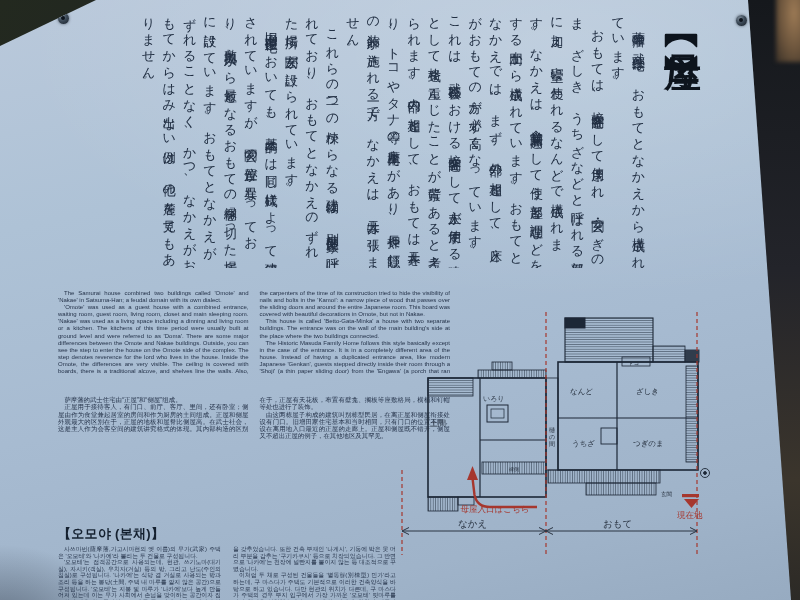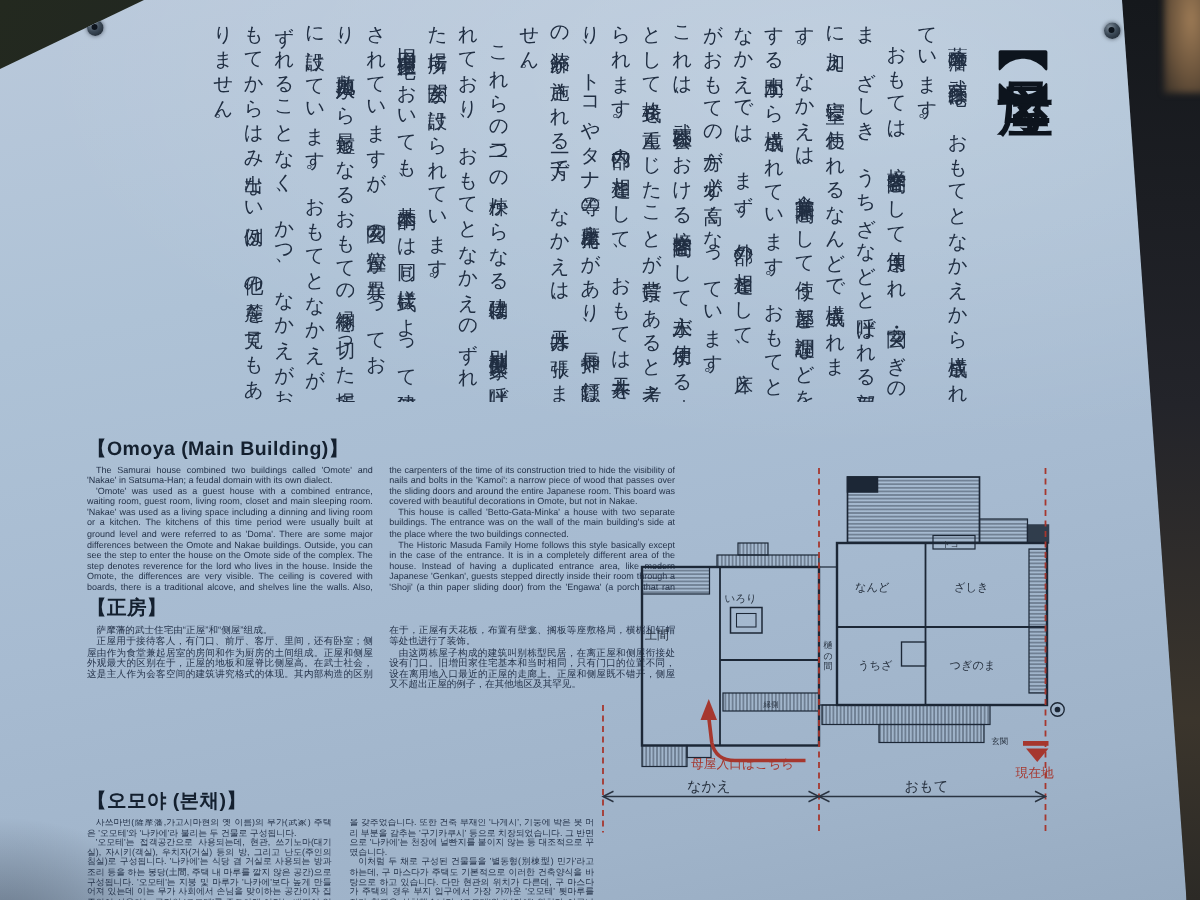--- a/index.html
+++ b/index.html
@@ -69,31 +69,29 @@
     <div class="title-box">【母屋】</div>
 
     <div class="jp-body">
       <p>薩摩藩の武家住宅は、おもてとなかえから構成されています。</p>
       <p>おもては、接客空間として使用され、玄関・つぎのま、ざしき、うちざなどと呼ばれる部屋に加え、寝室に使われるなんどで構成されます。なかえは、食堂兼居間として使う部屋と調理などをする土間から構成されています。おもてとなかえでは、まず、外部の相違として、床と棟がおもての方が必ず高くなっています。これは、武家社会における接客空間として主人が使用する建物として格式を重んじたことが背景にあると考えられます。内部の相違として、おもては天井を張り、トコやタナ等の座敷構えがあり、長押や釘隠し等の装飾が施される一方で、なかえは、天井は張りません。</p>
       <p>これらの二つの棟からなる建物は、別棟型民家と呼ばれており、おもてとなかえのずれた場所に玄関が設けられています。</p>
       <p>旧増田家住宅においても、基本的には同じ様式によって建築されていますが、玄関の位置が異なっており、敷地入口から最短となるおもての縁側を切った場所に設けています。おもてとなかえがずれることなく、かつ、なかえがおもてからはみ出ない例は、他の麓を見てもありません。</p>
     </div>
 
     <div class="sect en">
-      <h3>【Omoya (Main Building)】</h3>
       <div class="body">
         <p>The Samurai house combined two buildings called 'Omote' and 'Nakae' in Satsuma-Han; a feudal domain with its own dialect.</p>
         <p>'Omote' was used as a guest house with a combined entrance, waiting room, guest room, living room, closet and main sleeping room. 'Nakae' was used as a living space including a dinning and living room or a kitchen. The kitchens of this time period were usually built at ground level and were referred to as 'Doma'. There are some major differences between the Omote and Nakae buildings. Outside, you can see the step to enter the house on the Omote side of the complex. The step denotes reverence for the lord who lives in the house. Inside the Omote, the differences are very visible. The ceiling is covered with boards, there is a traditional alcove, and shelves line the walls. Also, the carpenters of the time of its construction tried to hide the visibility of nails and bolts in the 'Kamoi': a narrow piece of wood that passes over the sliding doors and around the entire Japanese room. This board was covered with beautiful decorations in Omote, but not in Nakae.</p>
         <p>This house is called 'Betto-Gata-Minka' a house with two separate buildings. The entrance was on the wall of the main building's side at the place where the two buildings connected.</p>
         <p>The Historic Masuda Family Home follows this style basically except in the case of the entrance. It is in a completely different area of the house. Instead of having a duplicated entrance area, like modern Japanese 'Genkan', guests stepped directly inside their room through a 'Shoji' (a thin paper sliding door) from the 'Engawa' (a porch that ran along the edge of the house facing the garden). This way guests could enter their rooms without passing through a central entrance. This makes the Masuda family home a unique example of Samurai architecture.</p>
       </div>
     </div>
 
     <div class="sect zh">
-      <h3>【正房】</h3>
       <div class="body">
         <p>萨摩藩的武士住宅由“正屋”和“侧屋”组成。</p>
         <p>正屋用于接待客人，有门口、前厅、客厅、里间，还有卧室；侧屋由作为食堂兼起居室的房间和作为厨房的土间组成。正屋和侧屋外观最大的区别在于，正屋的地板和屋脊比侧屋高。在武士社会，这是主人作为会客空间的建筑讲究格式的体现。其内部构造的区别在于，正屋有天花板，布置有壁龛、搁板等座敷格局，横楣和钉帽等处也进行了装饰。</p>
         <p>由这两栋屋子构成的建筑叫别栋型民居，在离正屋和侧屋衔接处设有门口。旧增田家住宅基本和当时相同，只有门口的位置不同，设在离用地入口最近的正屋的走廊上。正屋和侧屋既不错开，侧屋又不超出正屋的例子，在其他地区及其罕见。</p>
       </div>
     </div>
 
     <div class="sect ko">
       <h3>【오모야 (본채)】</h3>
       <div class="body">

